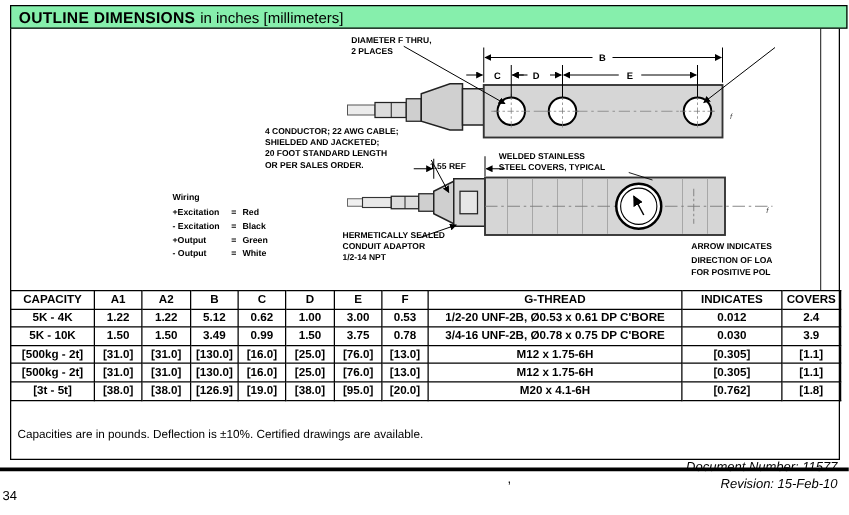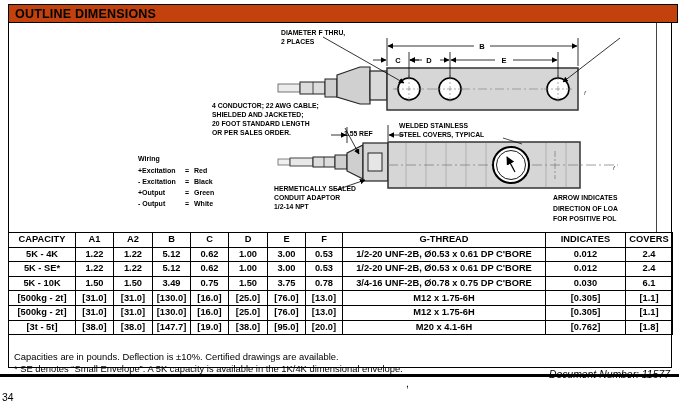--- a/index.html
+++ b/index.html
@@ -4,21 +4,21 @@
 <style>
   html,body{margin:0;padding:0;}
   body{
     width:679px;height:412px;position:relative;background:#fff;
     font-family:"Liberation Sans", sans-serif;color:#000;overflow:hidden;
   }
   .abs{position:absolute;}
   
   .titlebar{
     left:8px;top:4px;width:662px;height:17px;
-    background:#c2410c;border:1px solid #000;
+    background:#86efac;border:1px solid #000;
     display:flex;align-items:center;padding-left:6px;box-sizing:content-box;
   }
   .title-main{font-weight:bold;font-size:12.5px;letter-spacing:.2px;}
   .title-suffix{font-size:12px;margin-left:4px;}
   
   .vborder{width:1px;background:#000;}
   .hborder{height:1px;background:#000;}
   .draw-right-line{width:1px;background:#444;}
   
   .callout{font-weight:bold;font-size:6.8px;line-height:9px;white-space:nowrap;}
@@ -46,20 +46,21 @@
 </head>
 <body>
 
 <div class="abs vborder" style="left:8px;top:4px;height:364px;"></div>
 <div class="abs vborder" style="left:671px;top:4px;height:364px;"></div>
 <div class="abs hborder" style="left:8px;top:367px;width:664px;"></div>
 <div class="abs draw-right-line" style="left:656px;top:22px;height:210px;"></div>
 
 <div class="abs titlebar">
   <span class="title-main">OUTLINE DIMENSIONS</span>
+  <span class="title-suffix">in inches [millimeters]</span>
 </div>
 
 <svg class="abs" style="left:8px;top:22px;" width="664" height="210" viewBox="0 0 664 210">
   <defs>
     <marker id="ah" viewBox="0 0 10 10" refX="9" refY="5" markerWidth="7" markerHeight="7" orient="auto-start-reverse">
       <path d="M0,0 L10,5 L0,10 z" fill="#000"></path>
     </marker>
   </defs>
 
   <g>
@@ -241,44 +242,31 @@
     <td>5.12</td>
     <td>0.62</td>
     <td>1.00</td>
     <td>3.00</td>
     <td>0.53</td>
     <td>1/2-20 UNF-2B, Ø0.53 x 0.61 DP C'BORE</td>
     <td>0.012</td>
     <td>2.4</td>
   </tr>
   <tr>
-    <td>5K - SE*</td>
-    <td>1.22</td>
-    <td>1.22</td>
-    <td>5.12</td>
-    <td>0.62</td>
-    <td>1.00</td>
-    <td>3.00</td>
-    <td>0.53</td>
-    <td>1/2-20 UNF-2B, Ø0.53 x 0.61 DP C'BORE</td>
-    <td>0.012</td>
-    <td>2.4</td>
-  </tr>
-  <tr>
     <td>5K - 10K</td>
     <td>1.50</td>
     <td>1.50</td>
     <td>3.49</td>
-    <td>0.75</td>
+    <td>0.99</td>
     <td>1.50</td>
     <td>3.75</td>
     <td>0.78</td>
     <td>3/4-16 UNF-2B, Ø0.78 x 0.75 DP C'BORE</td>
     <td>0.030</td>
-    <td>6.1</td>
+    <td>3.9</td>
   </tr>
   <tr>
     <td>[500kg - 2t]</td>
     <td>[31.0]</td>
     <td>[31.0]</td>
     <td>[130.0]</td>
     <td>[16.0]</td>
     <td>[25.0]</td>
     <td>[76.0]</td>
     <td>[13.0]</td>
@@ -296,35 +284,35 @@
     <td>[76.0]</td>
     <td>[13.0]</td>
     <td>M12 x 1.75-6H</td>
     <td>[0.305]</td>
     <td>[1.1]</td>
   </tr>
   <tr>
     <td>[3t - 5t]</td>
     <td>[38.0]</td>
     <td>[38.0]</td>
-    <td>[147.7]</td>
+    <td>[126.9]</td>
     <td>[19.0]</td>
     <td>[38.0]</td>
     <td>[95.0]</td>
     <td>[20.0]</td>
     <td>M20 x 4.1-6H</td>
     <td>[0.762]</td>
     <td>[1.8]</td>
   </tr>
 </tbody>
   </table>
 
-<div class="abs notes" style="left:14px;top:351px;width:650px;">
+<div class="abs notes" style="left:14px;top:341px;width:650px;">
   <div>Capacities are in pounds. Deflection is ±10%. Certified drawings are available.</div>
-  <div>* SE denotes “Small Envelope”. A 5K capacity is available in the 1K/4K dimensional envelope.</div>
 </div>
 
 <div class="abs" style="left:0;top:374px;width:679px;height:3px;background:#000;"></div>
 <div class="abs pagenum" style="left:2px;top:392px;">34</div>
 <div class="abs comma" style="left:406px;top:378px;">,</div>
 <div class="abs footer-right" style="right:9px;top:368px;font-style:italic;">
   <div>Document Number: 11577</div>
+  <div>Revision: 15-Feb-10</div>
 </div>
 
 </body></html>

